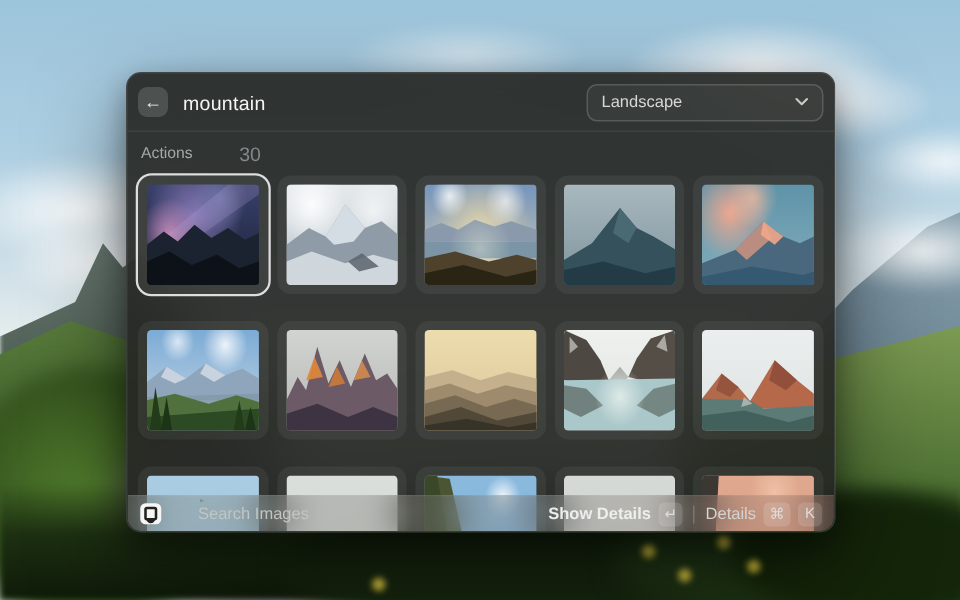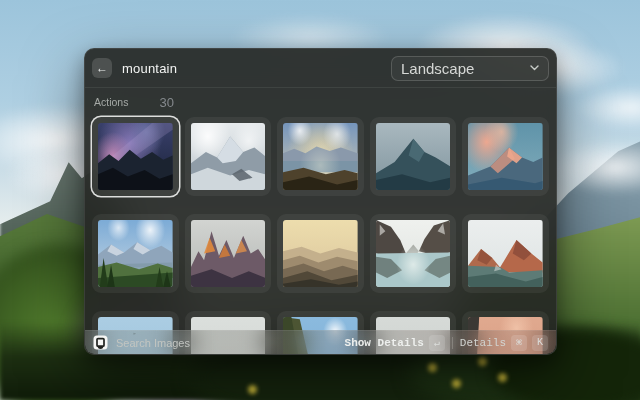--- a/index.html
+++ b/index.html
@@ -57,42 +57,42 @@
     overflow:hidden; }
   .header { height:38px; display:flex; align-items:center; padding:0 7px; }
   .back { width:20px; height:20px; border:none; border-radius:6px;
     background:rgba(255,255,255,0.14); color:#eceeec; font-size:12px; line-height:20px;
     text-align:center; cursor:pointer; flex:0 0 auto; font-family:"Liberation Sans",sans-serif; }
   .query { margin-left:10px; font-size:13px; font-weight:500; color:#f3f4f3; letter-spacing:.2px; }
   .spacer { flex:1; }
   .dropdown { width:158px; height:25px; border-radius:7px; border:1px solid rgba(255,255,255,0.16);
     background:rgba(255,255,255,0.04); display:flex; align-items:center;
     padding:0 9px; cursor:pointer; }
-  .dropdown .val { font-size:15px; color:#d6d8d6; flex:1; }
+  .dropdown .val { font-size:11px; color:#d6d8d6; flex:1; }
   .hdr-divider { height:1px; background:rgba(255,255,255,0.07); }
   .results-row { height:20px; display:flex; align-items:center; padding:8px 9px 0; }
   .results-label { font-size:10.5px; color:#a5a9a6; }
   .results-count { font-size:13px; color:#84888c; margin-left:31px; }
 
   .grid { display:grid; grid-template-columns:repeat(5,1fr); column-gap:6px; row-gap:18px;
     margin:9px 7px 0; }
   .tile { height:79px; border-radius:9px; background:rgba(255,255,255,0.055);
     padding:6px; cursor:pointer; }
   .tile.selected { box-shadow:0 0 0 1.5px rgba(240,241,240,0.9); }
   .thumb { width:100%; height:100%; border-radius:3px; display:block; }
 
   .footer { position:absolute; left:0; right:0; bottom:0; height:24px; z-index:3;
     background:linear-gradient(90deg, rgba(128,132,124,0.38), rgba(120,116,110,0.34) 60%, rgba(146,110,100,0.32));
     -webkit-backdrop-filter:blur(12px); backdrop-filter:blur(12px);
     border-top:1px solid rgba(255,255,255,0.07); border-radius:0 0 9px 9px;
     display:flex; align-items:center; padding:0 8px; }
-  .f-left { display:flex; align-items:center; flex:1; min-width:0; }
+  .f-left { display:flex; align-items:center; flex:1; min-width:0;gap:16px; }
   .appicon { width:15px; height:15px; display:block; flex:0 0 auto; }
   .appname { margin-left:8px; font-size:11px; color:#c2c5c1; }
-  .f-right { display:flex; align-items:center; gap:7px;font-family:Liberation Mono, monospace; }
+  .f-right { display:flex; align-items:center; gap:7px; }
   .hotkey-group { display:flex; align-items:center; gap:5px; cursor:pointer; }
   .primary-label { font-size:11px; font-weight:700; color:#edefed; }
   .secondary-label { font-size:11px; color:#d2d4d1; }
   .kbd { min-width:16px; height:16px; padding:0 4px; border-radius:4px;
     background:rgba(255,255,255,0.14); color:#dcdedb; font-size:10px;
     display:flex; align-items:center; justify-content:center; }
   .vdiv { width:1px; height:12px; background:rgba(255,255,255,0.18); }
 </style>
 </head>
 <body>

